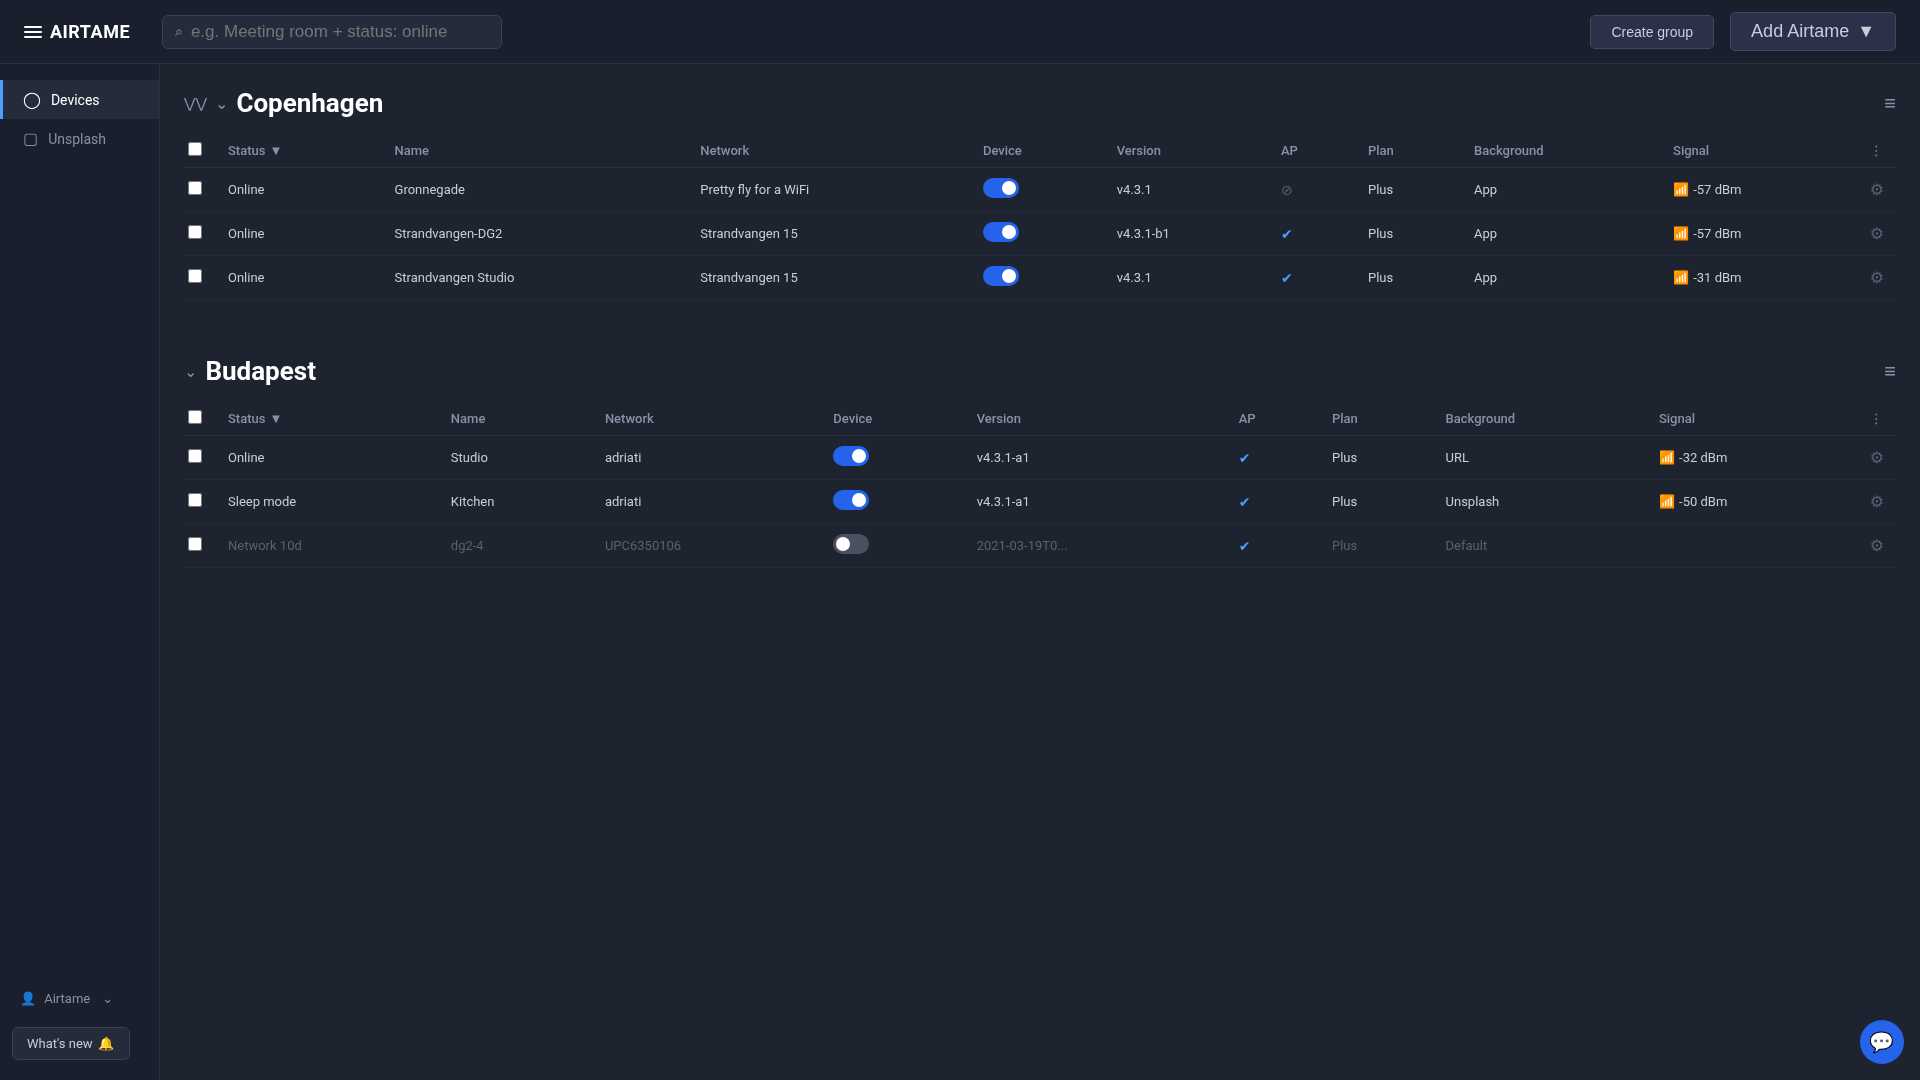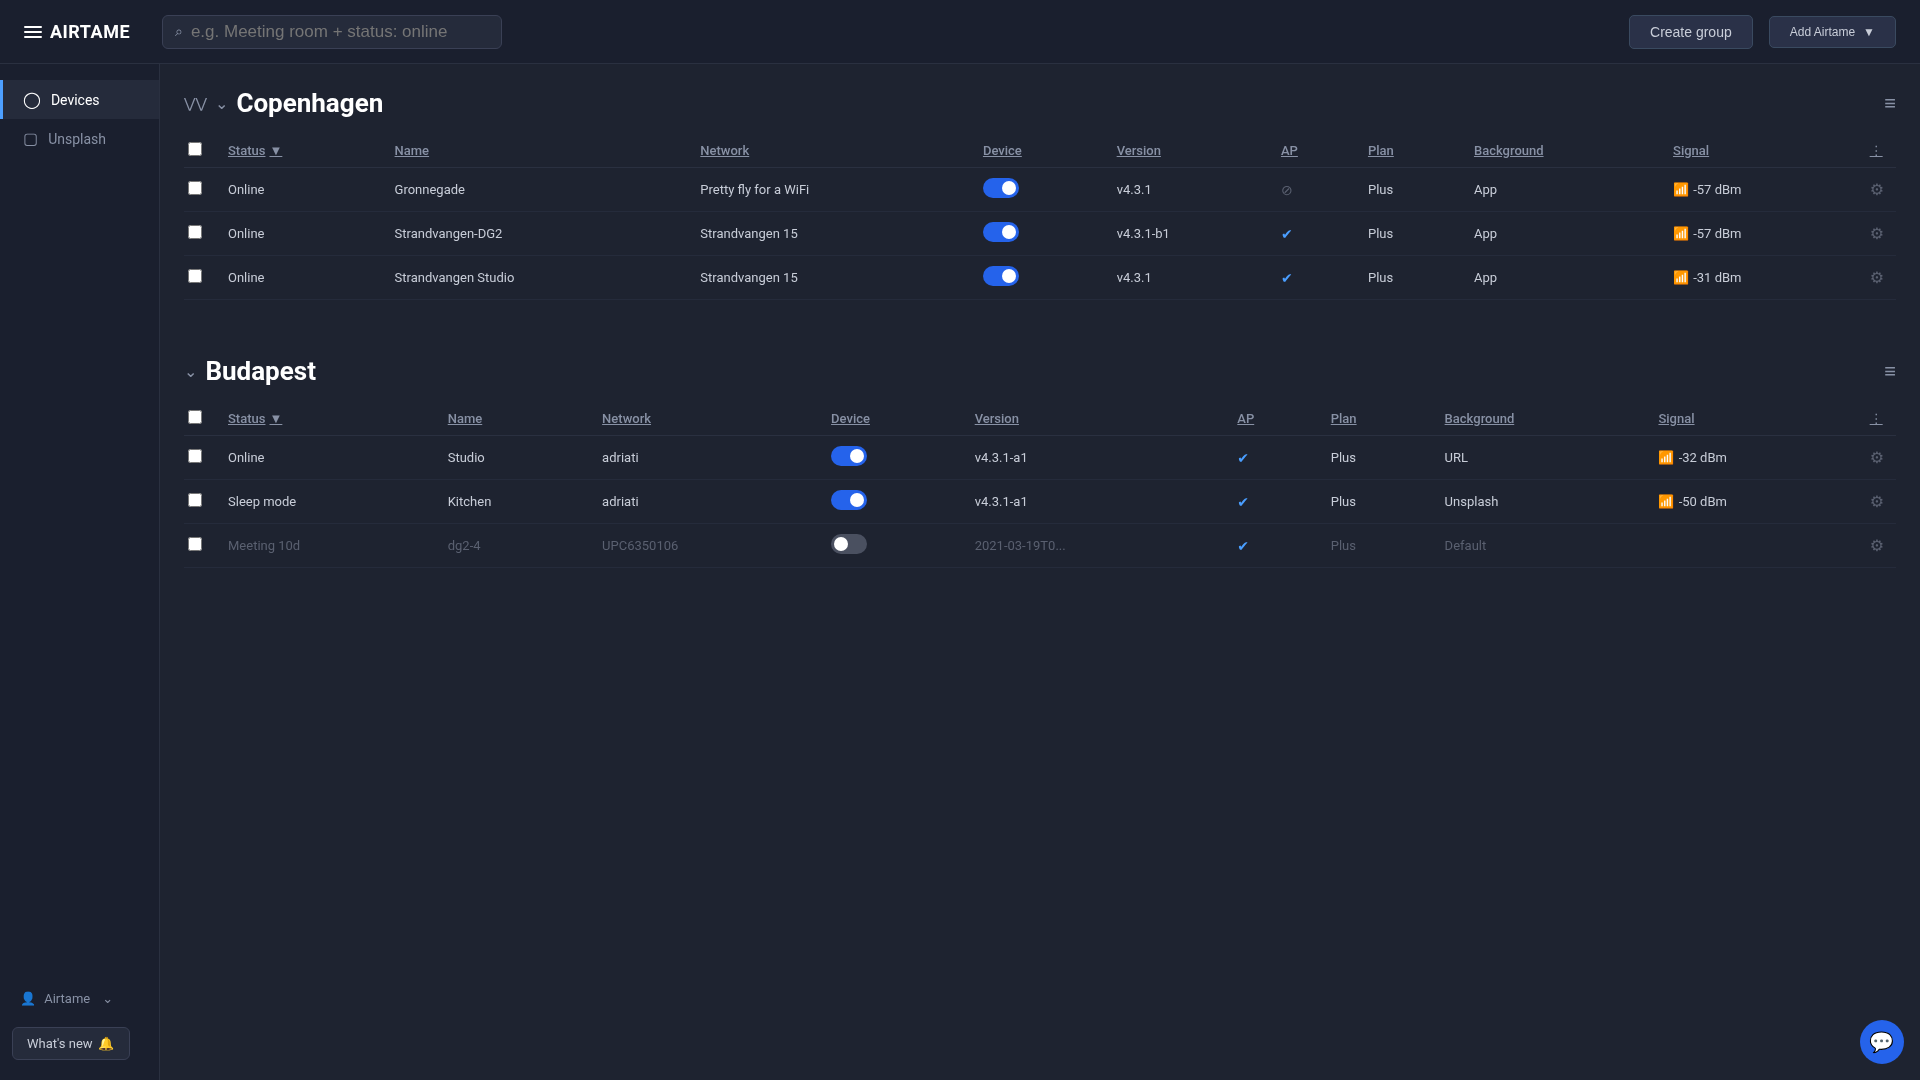--- a/index.html
+++ b/index.html
@@ -76,21 +76,21 @@
       font-size: 14px;
       cursor: pointer;
       font-weight: 500;
     }
     .btn-add-airtame {
       background: #2a3148;
       color: #c8cdd8;
       border: 1px solid #3a4a60;
       border-radius: 5px;
       padding: 8px 20px;
-      font-size: 12px;
+      font-size: 18px;
       cursor: pointer;
       font-weight: 500;
       display: flex;
       align-items: center;
       gap: 8px;
     }
 
     
     .layout {
       display: flex;
@@ -202,21 +202,20 @@
       width: 100%;
       border-collapse: collapse;
     }
     .device-table th {
       text-align: left;
       color: #8891a5;
       font-size: 13px;
       font-weight: 500;
       padding: 8px 12px;
       border-bottom: 1px solid #2a3040;
-      text-decoration: underline;
     }
     .device-table th:first-child { width: 32px; padding-left: 4px; }
     .device-table td {
       padding: 10px 12px;
       font-size: 13px;
       border-bottom: 1px solid #252b3b;
       vertical-align: middle;
     }
     .device-table td:first-child { padding-left: 4px; width: 32px; }
 
@@ -452,21 +451,21 @@
               <td><span class="toggle on"></span></td>
               <td>v4.3.1-a1</td>
               <td><span class="check-icon">✔</span></td>
               <td>Plus</td>
               <td>Unsplash</td>
               <td><span class="signal-icon">📶</span>-50 dBm</td>
               <td><button class="gear-btn">⚙</button></td>
             </tr>
             <tr class="offline">
               <td><input type="checkbox" style=""></td>
-              <td>Meeting 10d</td>
+              <td>Network 10d</td>
               <td>dg2-4</td>
               <td>UPC6350106</td>
               <td><span class="toggle off"></span></td>
               <td>2021-03-19T0...</td>
               <td><span class="check-icon">✔</span></td>
               <td>Plus</td>
               <td>Default</td>
               <td></td>
               <td><button class="gear-btn">⚙</button></td>
             </tr>

